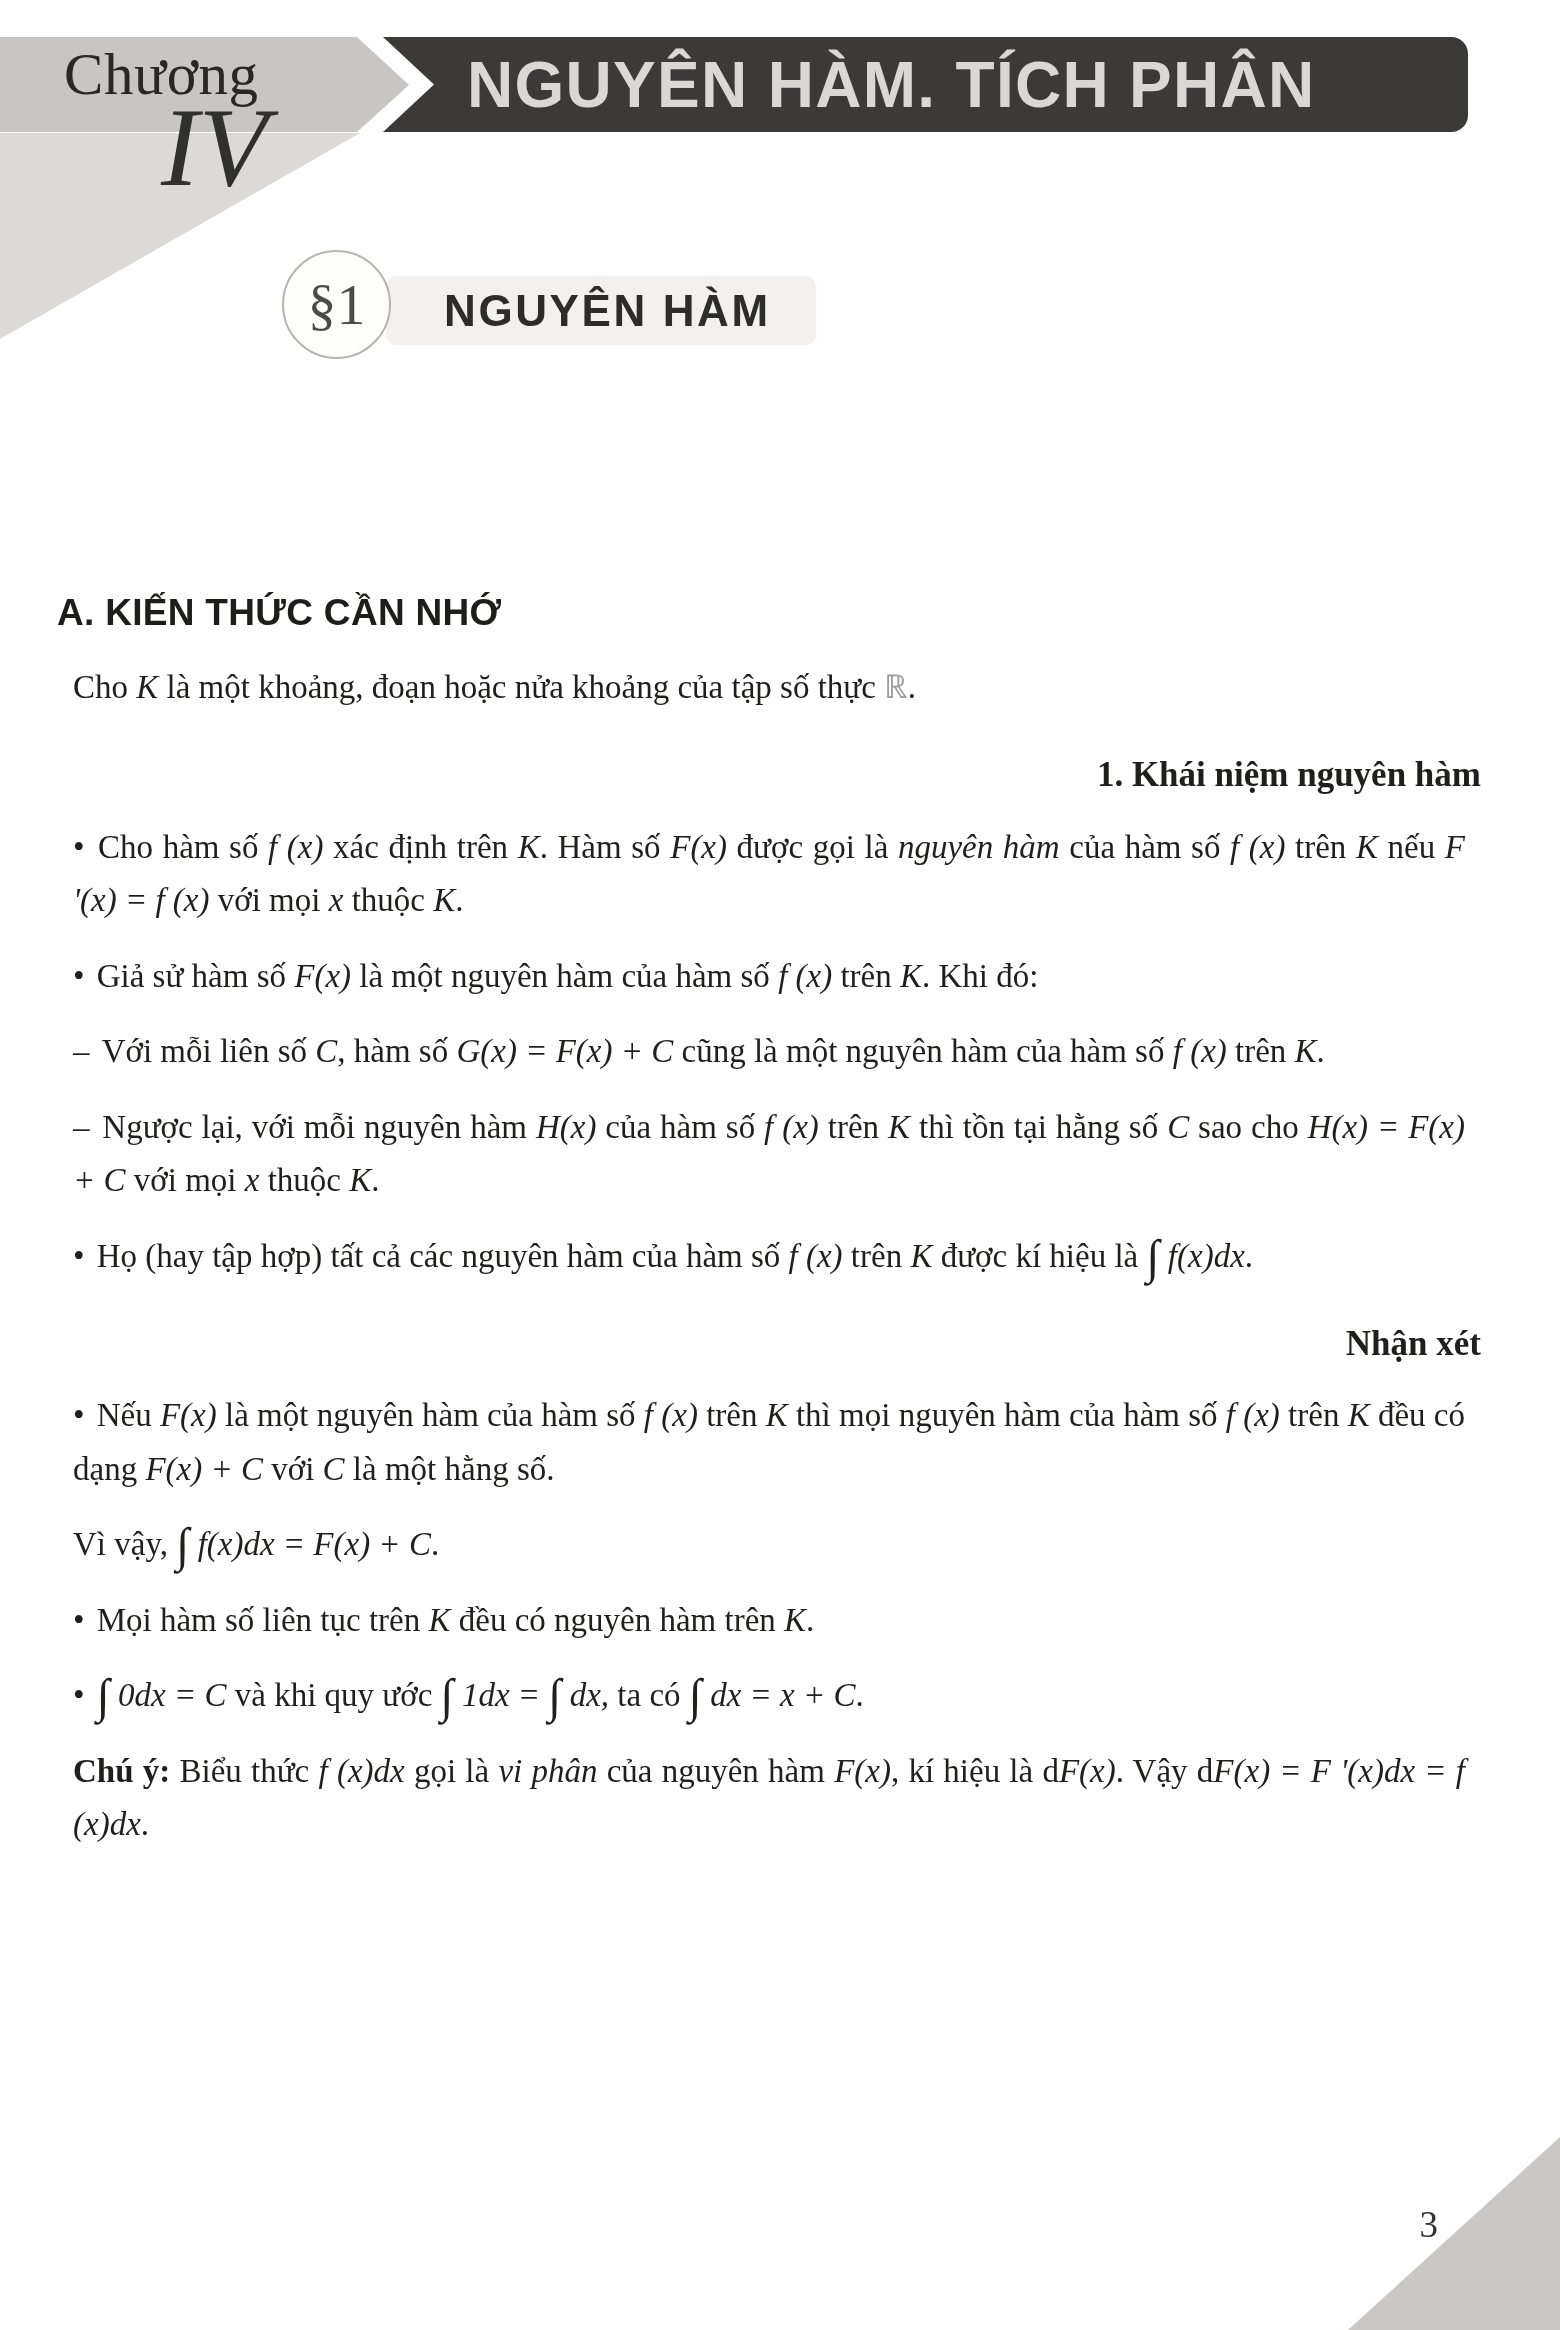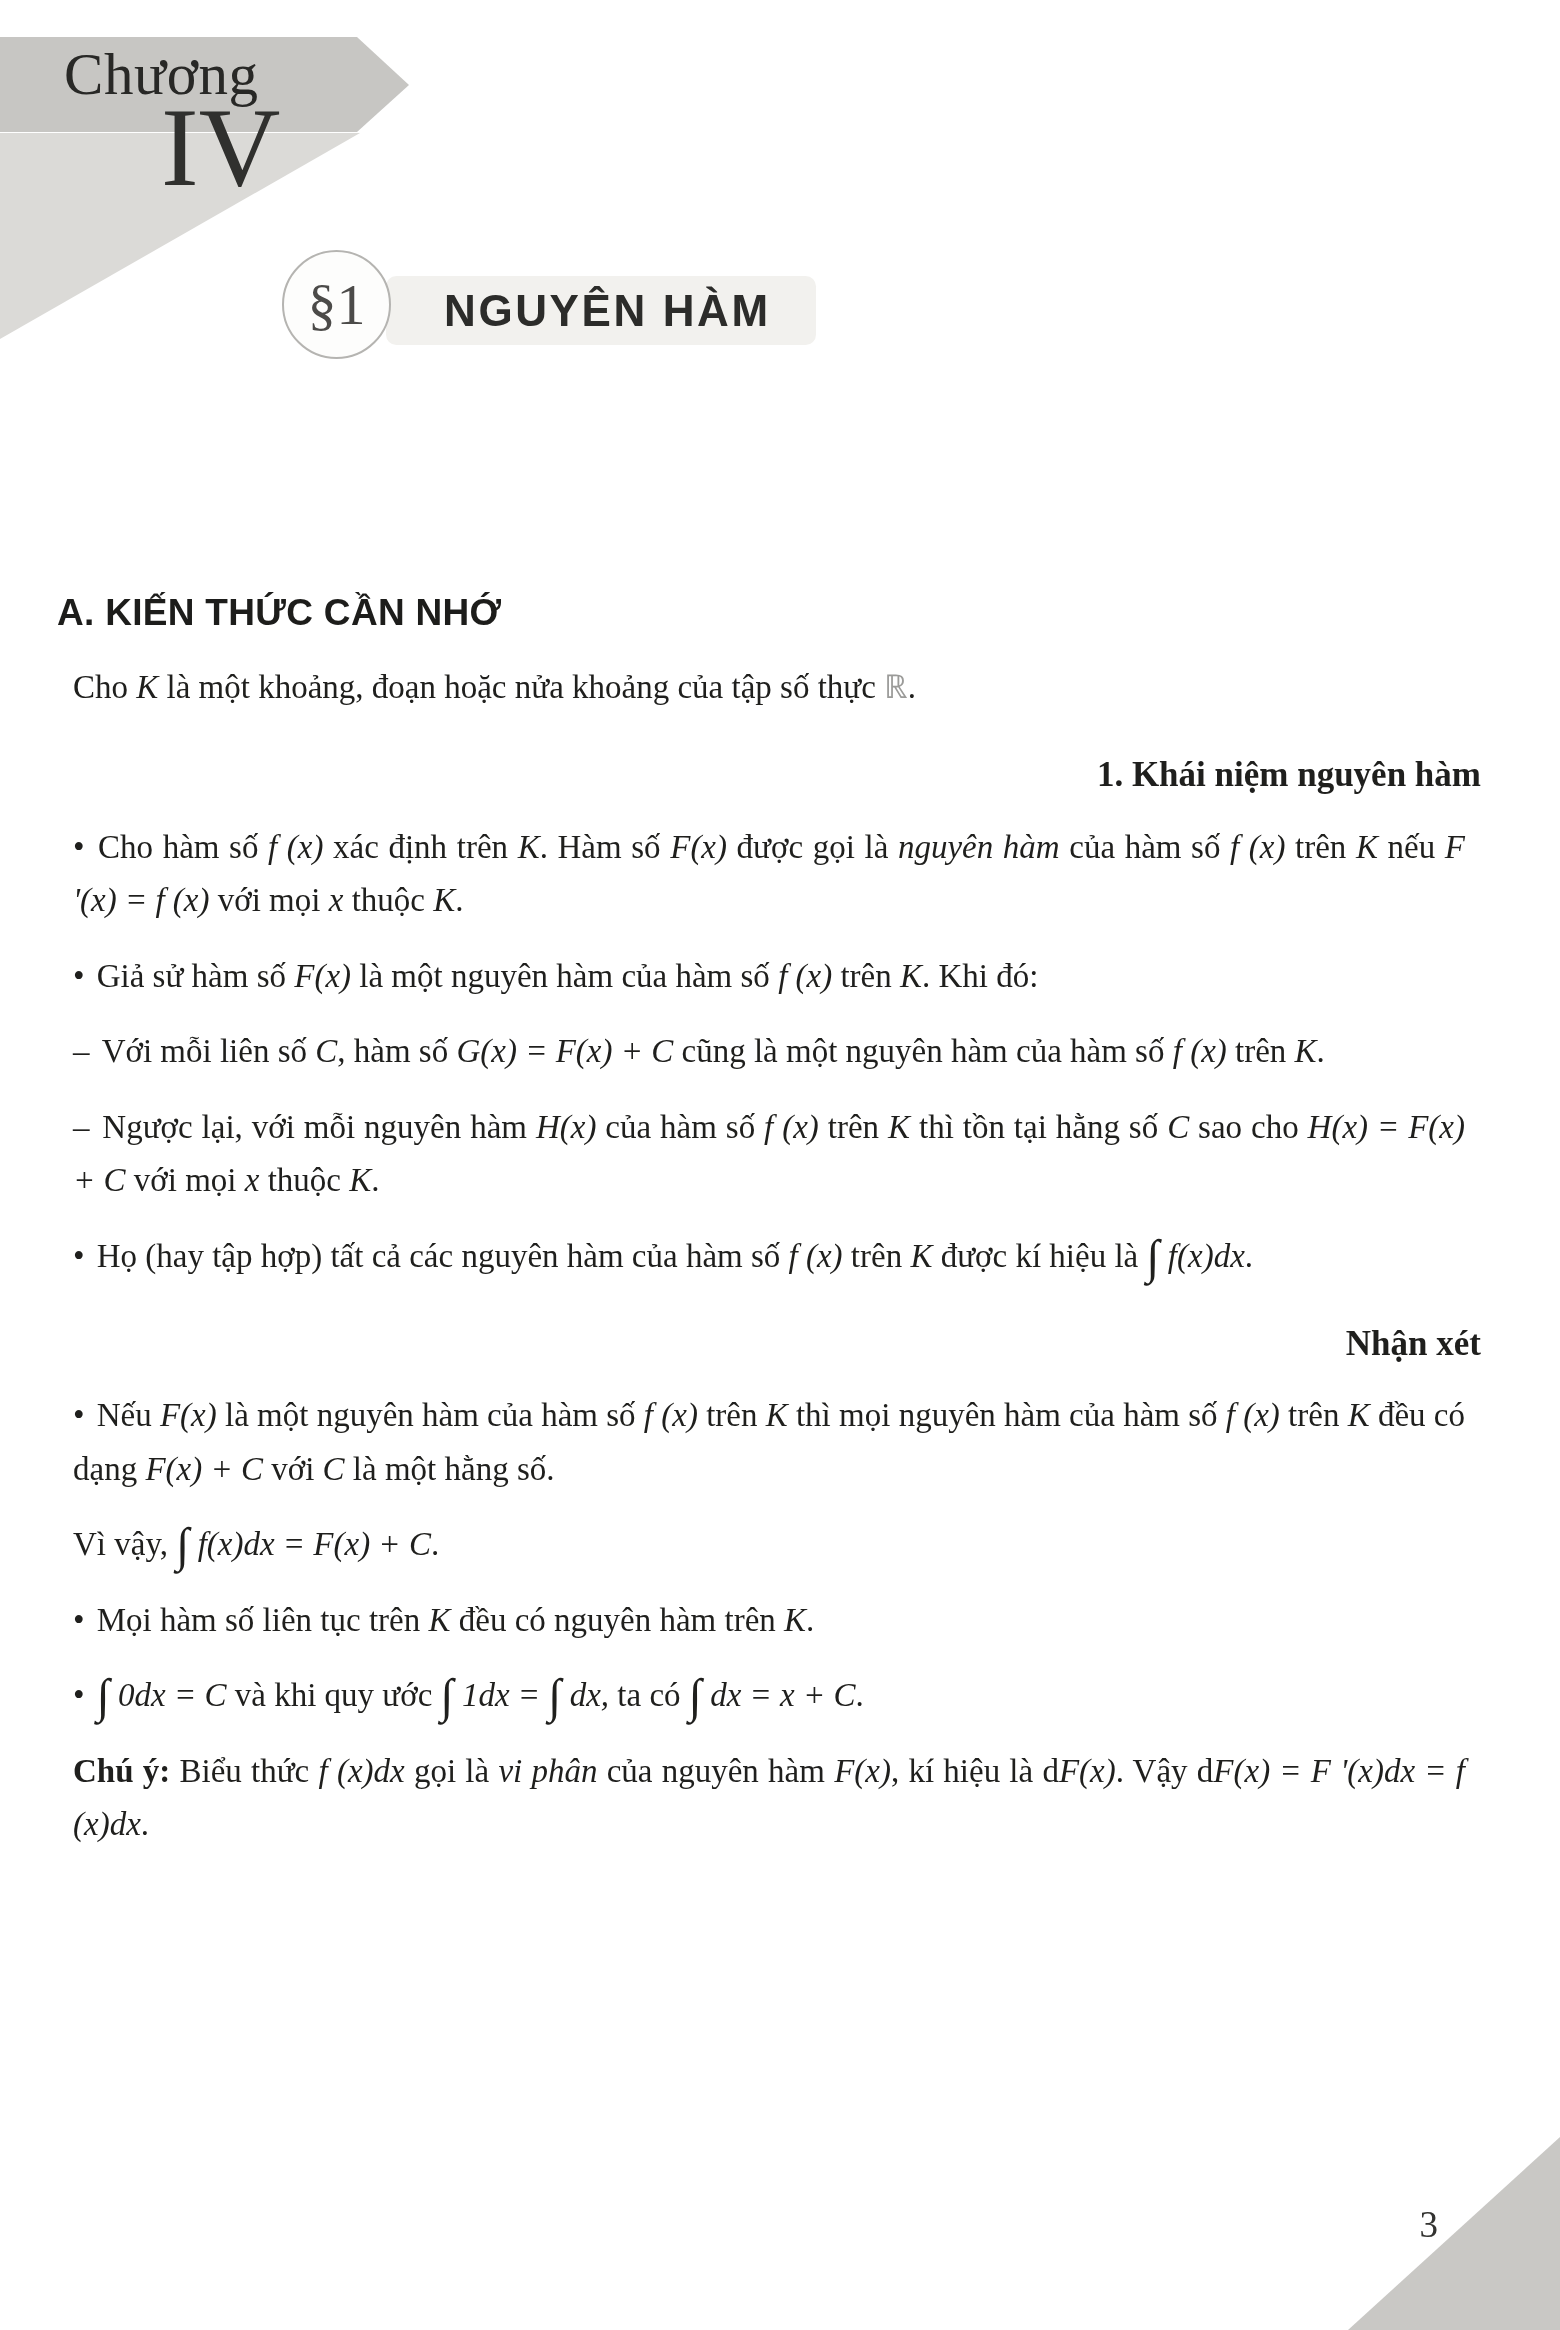--- a/index.html
+++ b/index.html
@@ -31,21 +31,21 @@
   .gray-wedge {
     position:absolute; left:0; top:133px; width:360px; height:206px;
     background:#dbdad7; clip-path:polygon(0 0, 100% 0, 0 100%); z-index:1;
   }
   .chapter-label {
     position:absolute; left:64px; top:45px; z-index:3;
     font-size:59px; line-height:1; color:#282826; letter-spacing:0.6px;
   }
   .chapter-numeral {
     position:absolute; left:161px; top:90px; z-index:3;
-    font-size:113px; line-height:1; color:#30302e;
+    font-size:113px; line-height:1; color:#30302e;font-style:italic;
   }
 
   
   .section-title-box {
     position:absolute; left:386px; top:276px; height:69px; z-index:1;
     background:#f2f1ee; border-radius:10.3px;
     display:flex; align-items:center; padding:0 45px 0 58px;
   }
   .section-title-box span {
     font-family:"Liberation Sans", sans-serif; font-weight:bold;
@@ -86,20 +86,24 @@
   .page-number {
     position:absolute; right:122px; bottom:84px;
     font-size:37px; color:#333331;
   }
 </style>
 </head>
 <body>
 
 <div class="page">
 
+  <div class="banner">
+    <span class="banner-notch"></span>
+    <h1>NGUYÊN HÀM. TÍCH PHÂN</h1>
+  </div>
   <div class="gray-band"></div>
   <div class="gray-wedge"></div>
   <div class="chapter-label">Chương</div>
   <div class="chapter-numeral">IV</div>
 
   <div class="section-title-box">
     <span>NGUYÊN HÀM</span>
   </div>
   <div class="section-badge">
     <span>§1</span>

